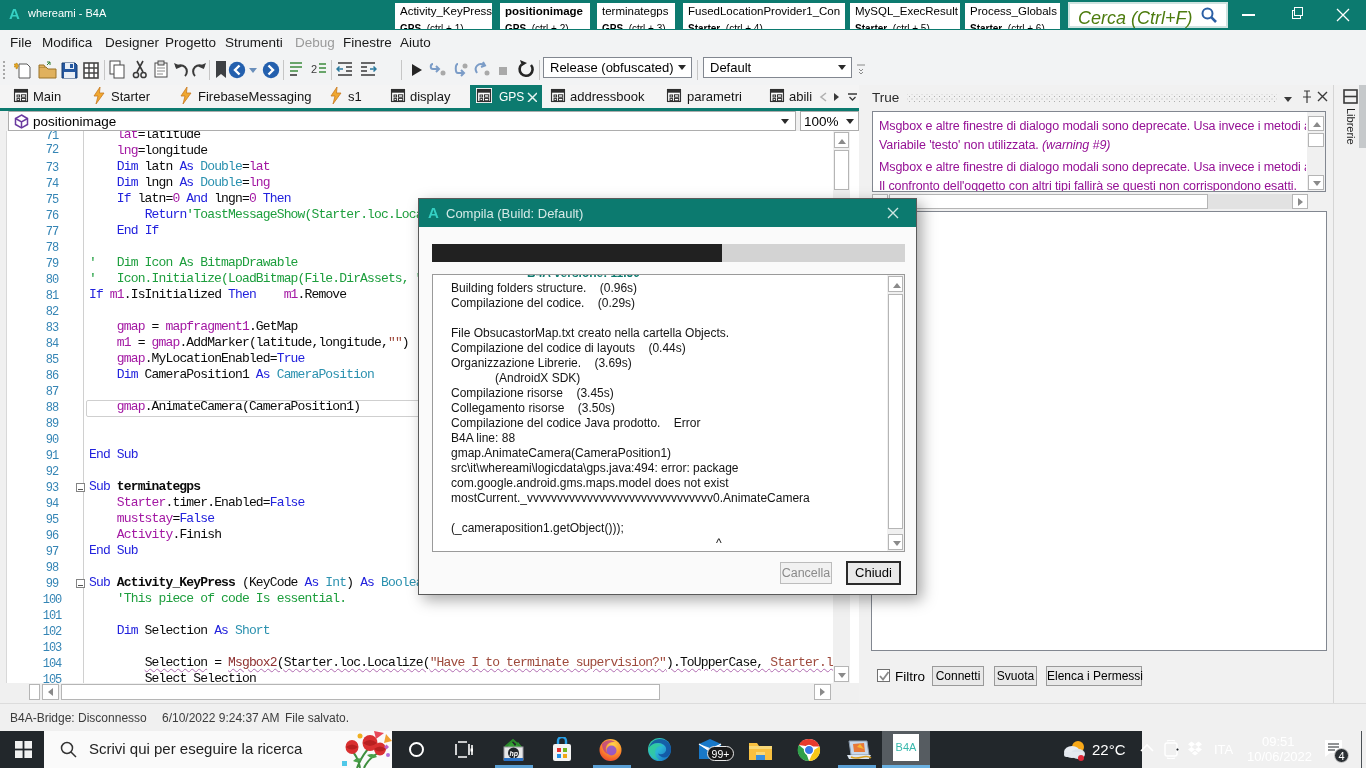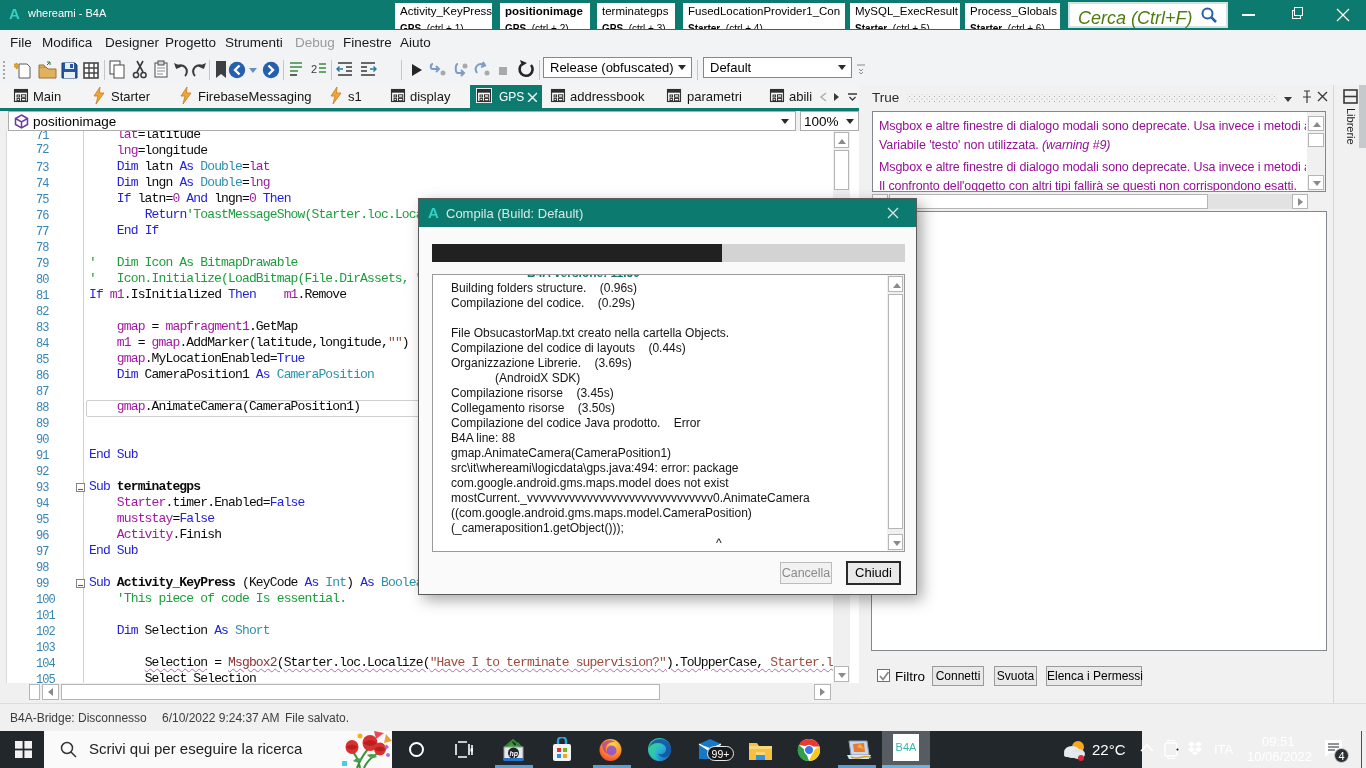--- a/index.html
+++ b/index.html
@@ -19,21 +19,21 @@
 .combo{position:absolute;background:#fff;border:1px solid #828790;font-size:13px;color:#000;line-height:19px;padding-left:6px}
 .carr{position:absolute;width:0;height:0;border-left:4px solid transparent;border-right:4px solid transparent;border-top:5px solid #2a2a2a}
 
 #tabbar{position:absolute;left:0;top:85px;width:1366px;height:23px;background:#f4f4f4}
 #tealband{position:absolute;left:0;top:108px;width:859px;height:3px;background:#0c7a6f}
 .dtab{position:absolute;top:89px;font-size:13px;color:#151515}
 
 #comborow{position:absolute;left:0;top:111px;width:859px;height:22px;background:#f0f0f0}
 
 #editor{position:absolute;left:0;top:131px;width:859px;height:572px;background:#fff}
-.lnum{position:absolute;left:36px;width:32px;text-align:left;font-family:"Liberation Mono",monospace;font-size:12px;letter-spacing:-1px;color:#3585b5}
+.lnum{position:absolute;left:36px;width:32px;text-align:center;font-family:"Liberation Mono",monospace;font-size:12px;letter-spacing:-1px;color:#3585b5}
 .cl{position:absolute;left:0;white-space:pre;font-family:"Liberation Mono",monospace;font-size:13px;letter-spacing:-0.85px;color:#0a0a0a}
 .kw{color:#2222dd}.ty{color:#2b91af}.cm{color:#1d9e3d}.mg{color:#a318a3}.st{color:#9e4a3c}.er{color:#8e2f2f}
 .wv{text-decoration:underline;text-decoration-style:wavy;text-decoration-color:#b06ab0;text-decoration-thickness:1px;text-underline-offset:2px}
 
 .sbtn{position:absolute;background:#ffffff;border:1px solid #b5b5b5}
 .sarr{position:absolute;width:0;height:0}
 
 #logspanel{position:absolute;left:859px;top:85px;width:474px;height:618px;background:#f1f1f1}
 .logline{position:absolute;left:6px;white-space:nowrap;font-size:12.5px;letter-spacing:-0.1px;color:#951095}
 
@@ -631,21 +631,20 @@
   <div class="dline" style="top:81px">Organizzazione Librerie.&nbsp;&nbsp;&nbsp; (3.69s)</div>
   <div class="dline" style="left:62px;top:96px">(AndroidX SDK)</div>
   <div class="dline" style="top:111px">Compilazione risorse&nbsp;&nbsp;&nbsp; (3.45s)</div>
   <div class="dline" style="top:126px">Collegamento risorse&nbsp;&nbsp;&nbsp; (3.50s)</div>
   <div class="dline" style="top:141px">Compilazione del codice Java prodotto.&nbsp;&nbsp;&nbsp; Error</div>
   <div class="dline" style="top:156px">B4A line: 88</div>
   <div class="dline" style="top:171px">gmap.AnimateCamera(CameraPosition1)</div>
   <div class="dline" style="top:186px">src\it\whereami\logicdata\gps.java:494: error: package</div>
   <div class="dline" style="top:201px">com.google.android.gms.maps.model does not exist</div>
   <div class="dline" style="top:216px">mostCurrent._vvvvvvvvvvvvvvvvvvvvvvvvvvvvvvv0.AnimateCamera</div>
-  <div class="dline" style="top:231px">((com.google.android.gms.maps.model.CameraPosition)</div>
   <div class="dline" style="top:246px">(_cameraposition1.getObject()));</div>
   <div class="dline" style="left:283px;top:261px">^</div>
  </div>
  <div class="abs" style="left:468px;top:76px;width:17px;height:276px;background:#f0f0f0"></div>
  <div class="sbtn" style="left:469px;top:77px;width:15px;height:16px"></div>
  <div class="sarr" style="left:473.5px;top:84px;border-left:4px solid transparent;border-right:4px solid transparent;border-bottom:5px solid #8a8a8a"></div>
  <div class="sbtn" style="left:469px;top:95px;width:15px;height:235px"></div>
  <div class="sbtn" style="left:469px;top:335px;width:15px;height:16px"></div>
  <div class="sarr" style="left:473.5px;top:342px;border-left:4px solid transparent;border-right:4px solid transparent;border-top:5px solid #8a8a8a"></div>
  <div class="abs" style="left:361px;top:363px;width:52px;height:22px;background:#f1f1f1;border:1px solid #bcbcbc;font-size:12.5px;color:#8a8a8a;text-align:center;line-height:21px;white-space:nowrap">Cancella</div>

